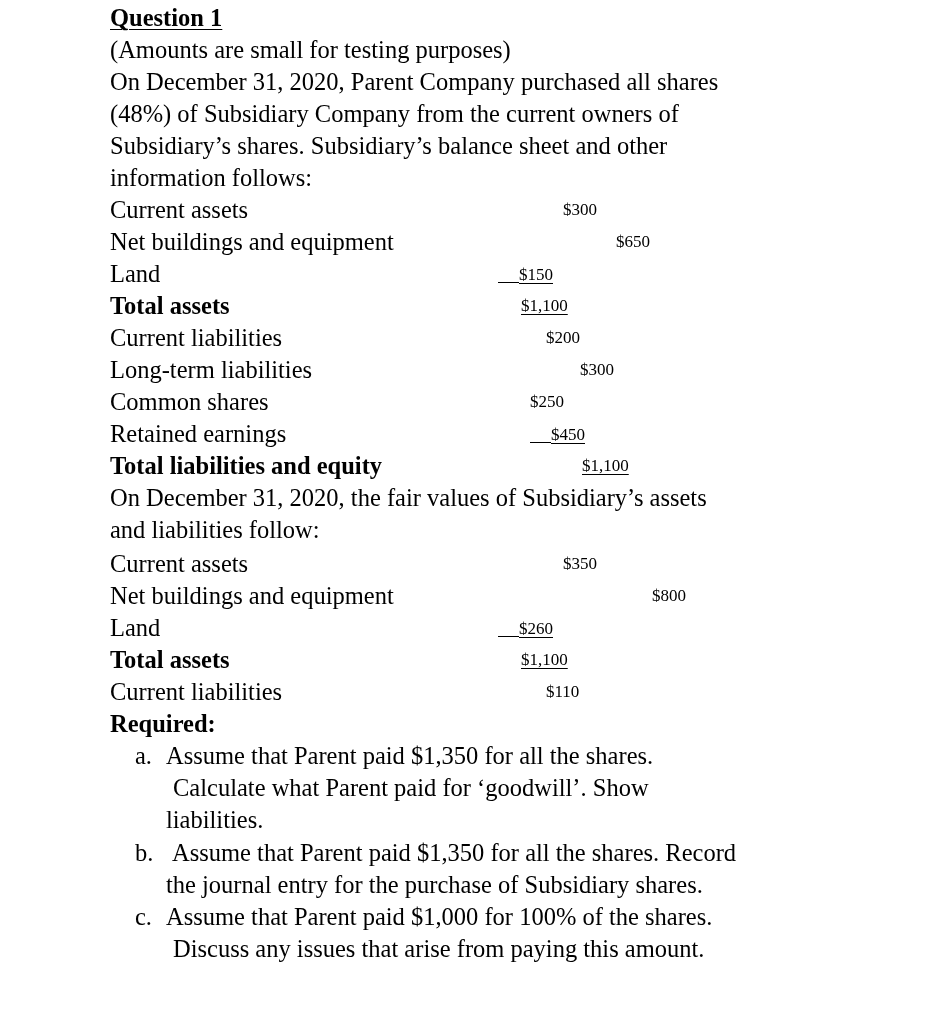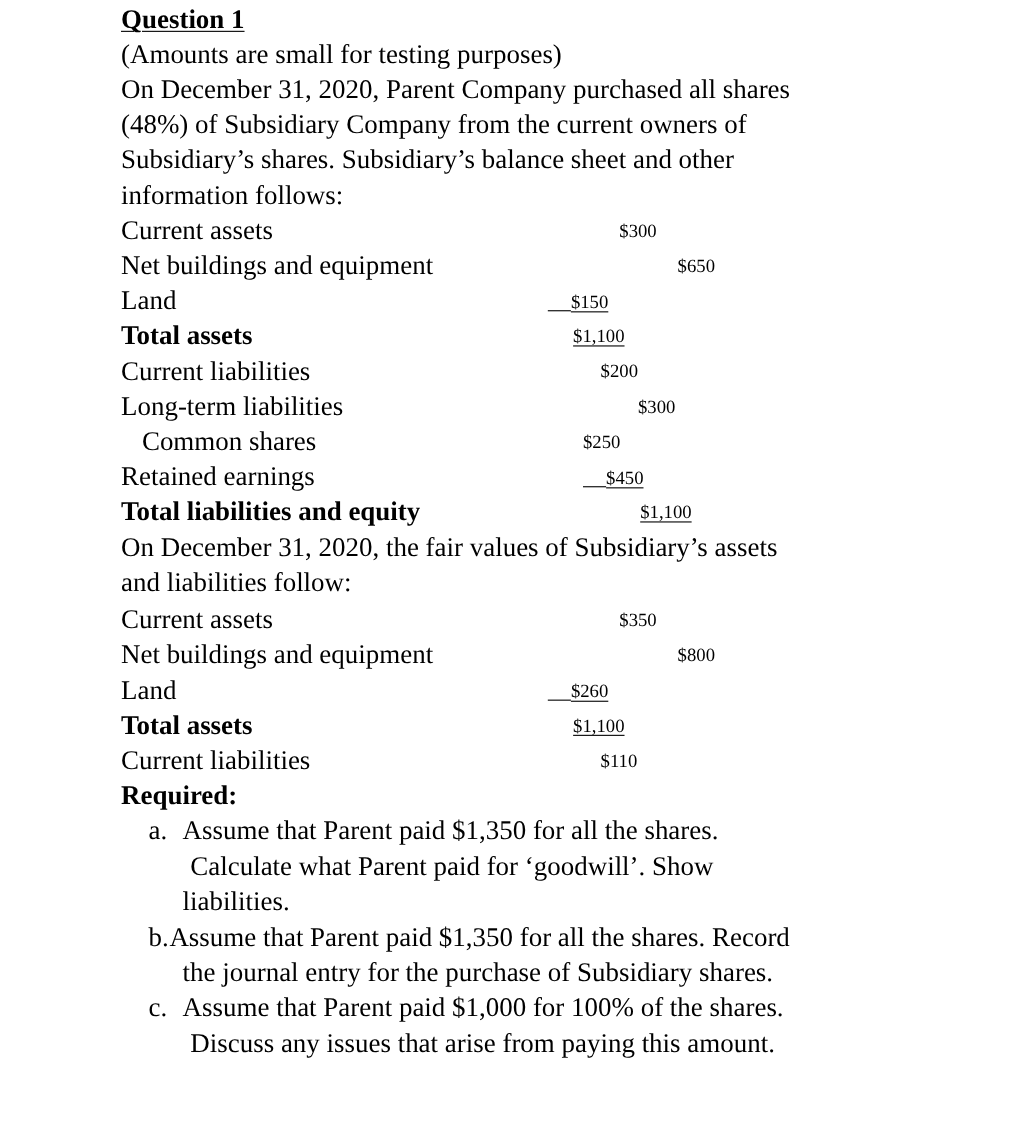--- a/index.html
+++ b/index.html
@@ -66,39 +66,39 @@
 
   <div class="line bold" style="top:290px;">Total assets</div>
   <div class="amt ul" style="top:290px; left:521px;">$1,100</div>
 
   <div class="line" style="top:322px;">Current liabilities</div>
   <div class="amt" style="top:322px; left:546px;">$200</div>
 
   <div class="line" style="top:354px;text-align:right;">Long-term liabilities</div>
   <div class="amt" style="top:354px; left:580px;">$300</div>
 
-  <div class="line" style="top:386px;margin-left:19px;">Common shares</div>
+  <div class="line" style="top:386px;">Common shares</div>
   <div class="amt" style="top:386px; left:530px;">$250</div>
 
   <div class="line" style="top:418px;">Retained earnings</div>
   <div class="amt" style="top:418px; left:530px;"><span class="lead" style="width:21px;"></span><span class="ul">$450</span></div>
 
   <div class="line bold" style="top:450px;">Total liabilities and equity</div>
   <div class="amt ul" style="top:450px; left:582px;">$1,100</div>
 </div>
 
 <div class="line" style="top:482px;">On December 31, 2020, the fair values of Subsidiary’s assets</div>
 <div class="line" style="top:514px;">and liabilities follow:</div>
 
 <div>
   <div class="line" style="top:548px;">Current assets</div>
   <div class="amt" style="top:548px; left:563px;">$350</div>
 
   <div class="line" style="top:580px;">Net buildings and equipment</div>
-  <div class="amt" style="top:580px; left:616px;">$800</div>
+  <div class="amt" style="top:580px; left:652px;">$800</div>
 
   <div class="line" style="top:612px;">Land</div>
   <div class="amt" style="top:612px; left:498px;"><span class="lead" style="width:21px;"></span><span class="ul">$260</span></div>
 
   <div class="line bold" style="top:644px;">Total assets</div>
   <div class="amt ul" style="top:644px; left:521px;">$1,100</div>
 
   <div class="line" style="top:676px;">Current liabilities</div>
   <div class="amt" style="top:676px; left:546px;">$110</div>
 </div>
@@ -107,21 +107,21 @@
 
 <div>
   <div class="req-item" style="top:740px; left:135px;">a.</div>
   <div class="req-item" style="top:740px; left:166px;">Assume that Parent paid $1,350 for all the shares.</div>
   <div class="req-item" style="top:772px; left:173px;">Calculate what Parent paid for ‘goodwill’.  Show</div>
   <div class="req-item" style="top:804px; left:166px;">liabilities.</div>
 </div>
 
 <div>
   <div class="req-item" style="top:837px; left:135px;">b.</div>
-  <div class="req-item" style="top:837px; left:154px;">Assume that Parent paid $1,350 for all the shares.  Record</div>
+  <div class="req-item" style="top:837px; left:172px;">Assume that Parent paid $1,350 for all the shares.  Record</div>
   <div class="req-item" style="top:869px; left:166px;">the journal entry for the purchase of Subsidiary shares.</div>
 </div>
 
 <div>
   <div class="req-item" style="top:901px; left:135px;">c.</div>
   <div class="req-item" style="top:901px; left:166px;">Assume that Parent paid $1,000 for 100% of the shares.</div>
   <div class="req-item" style="top:933px; left:173px;">Discuss any issues that arise from paying this amount.</div>
 </div>
 
 </body></html>

